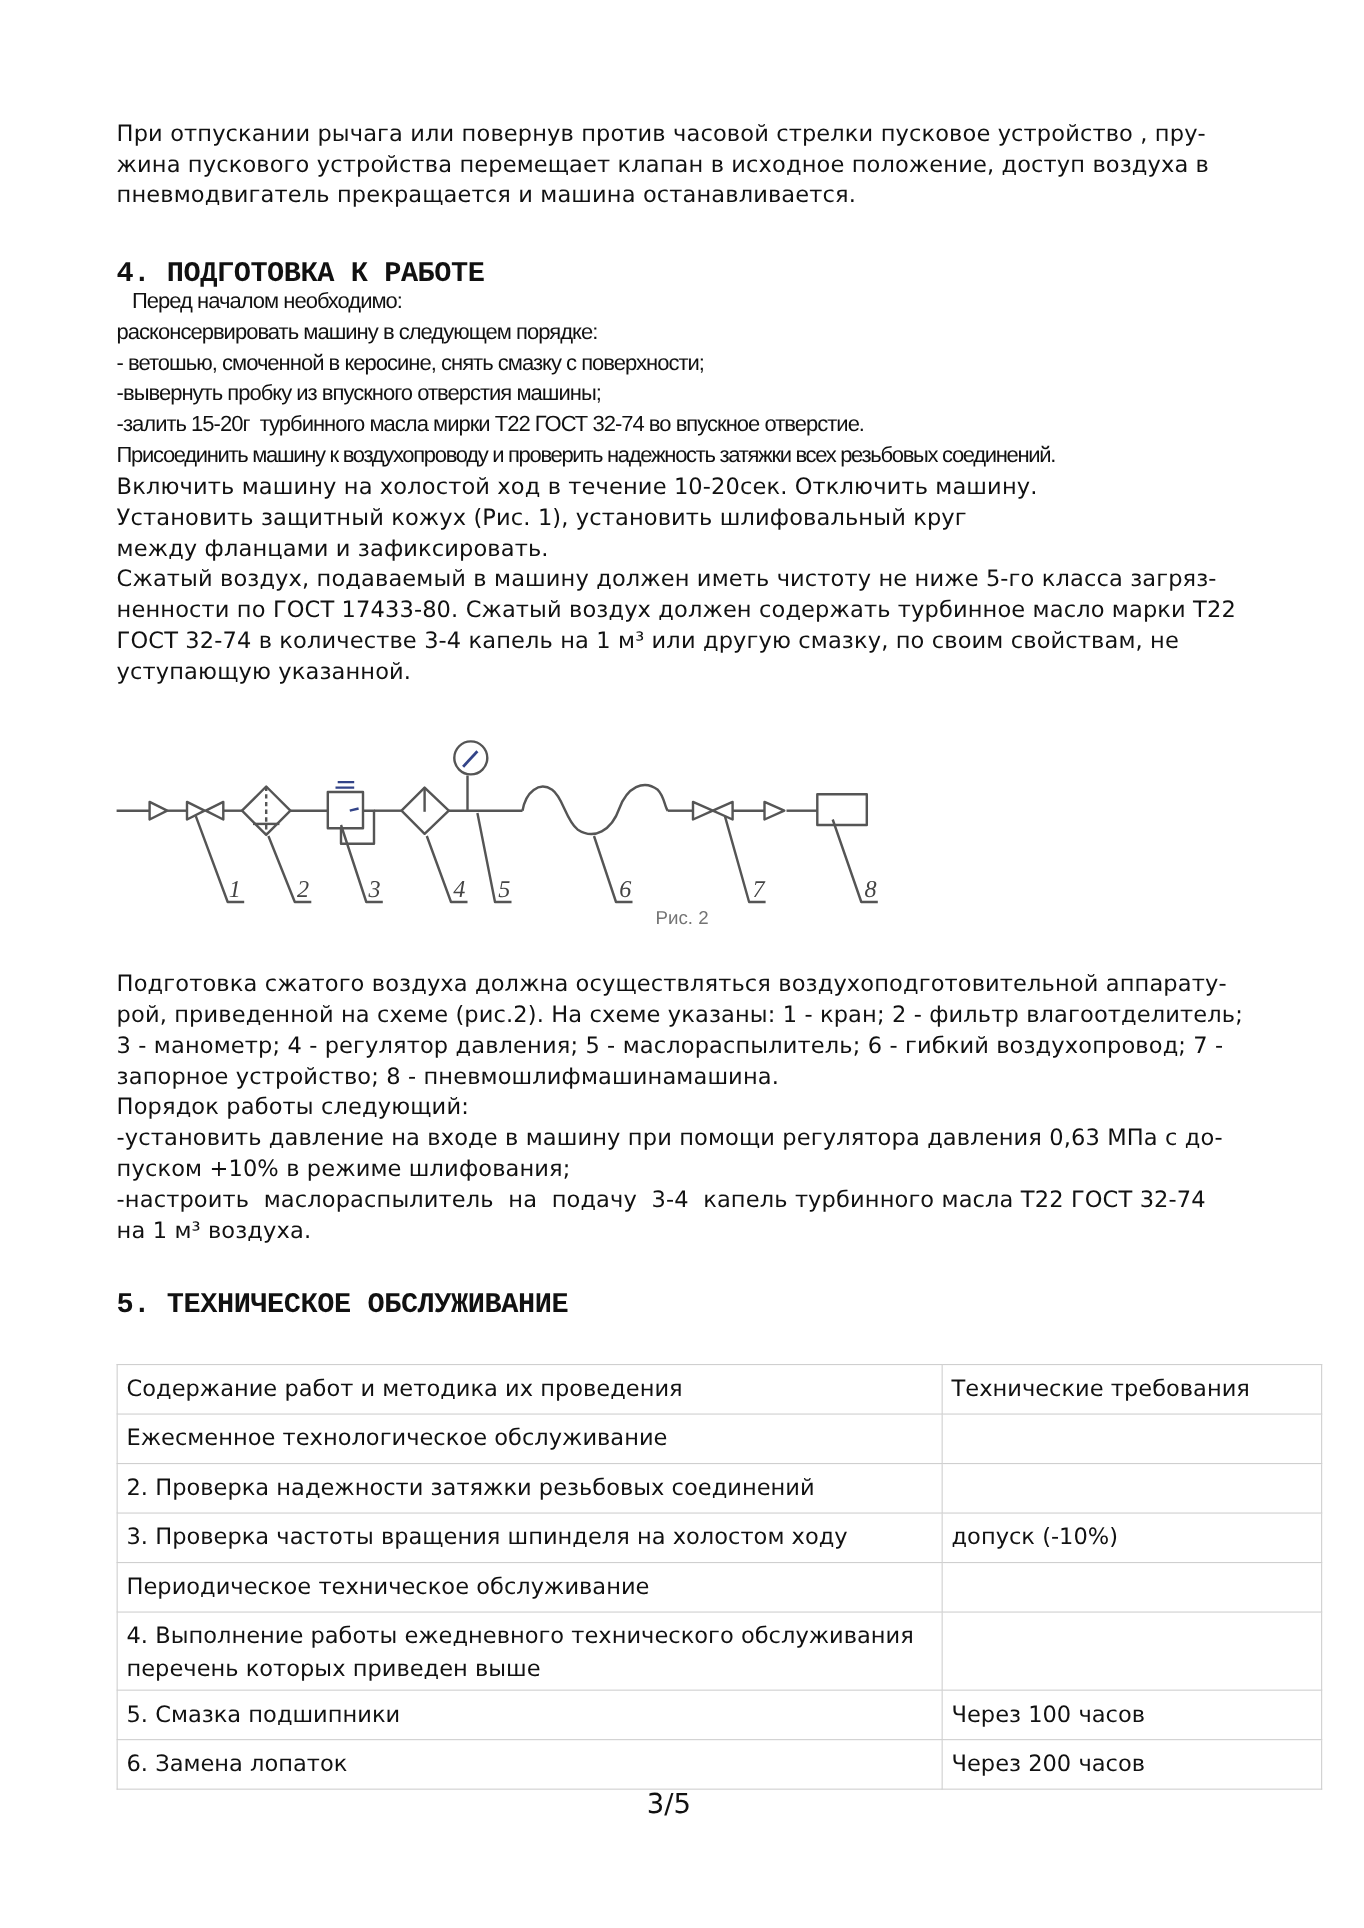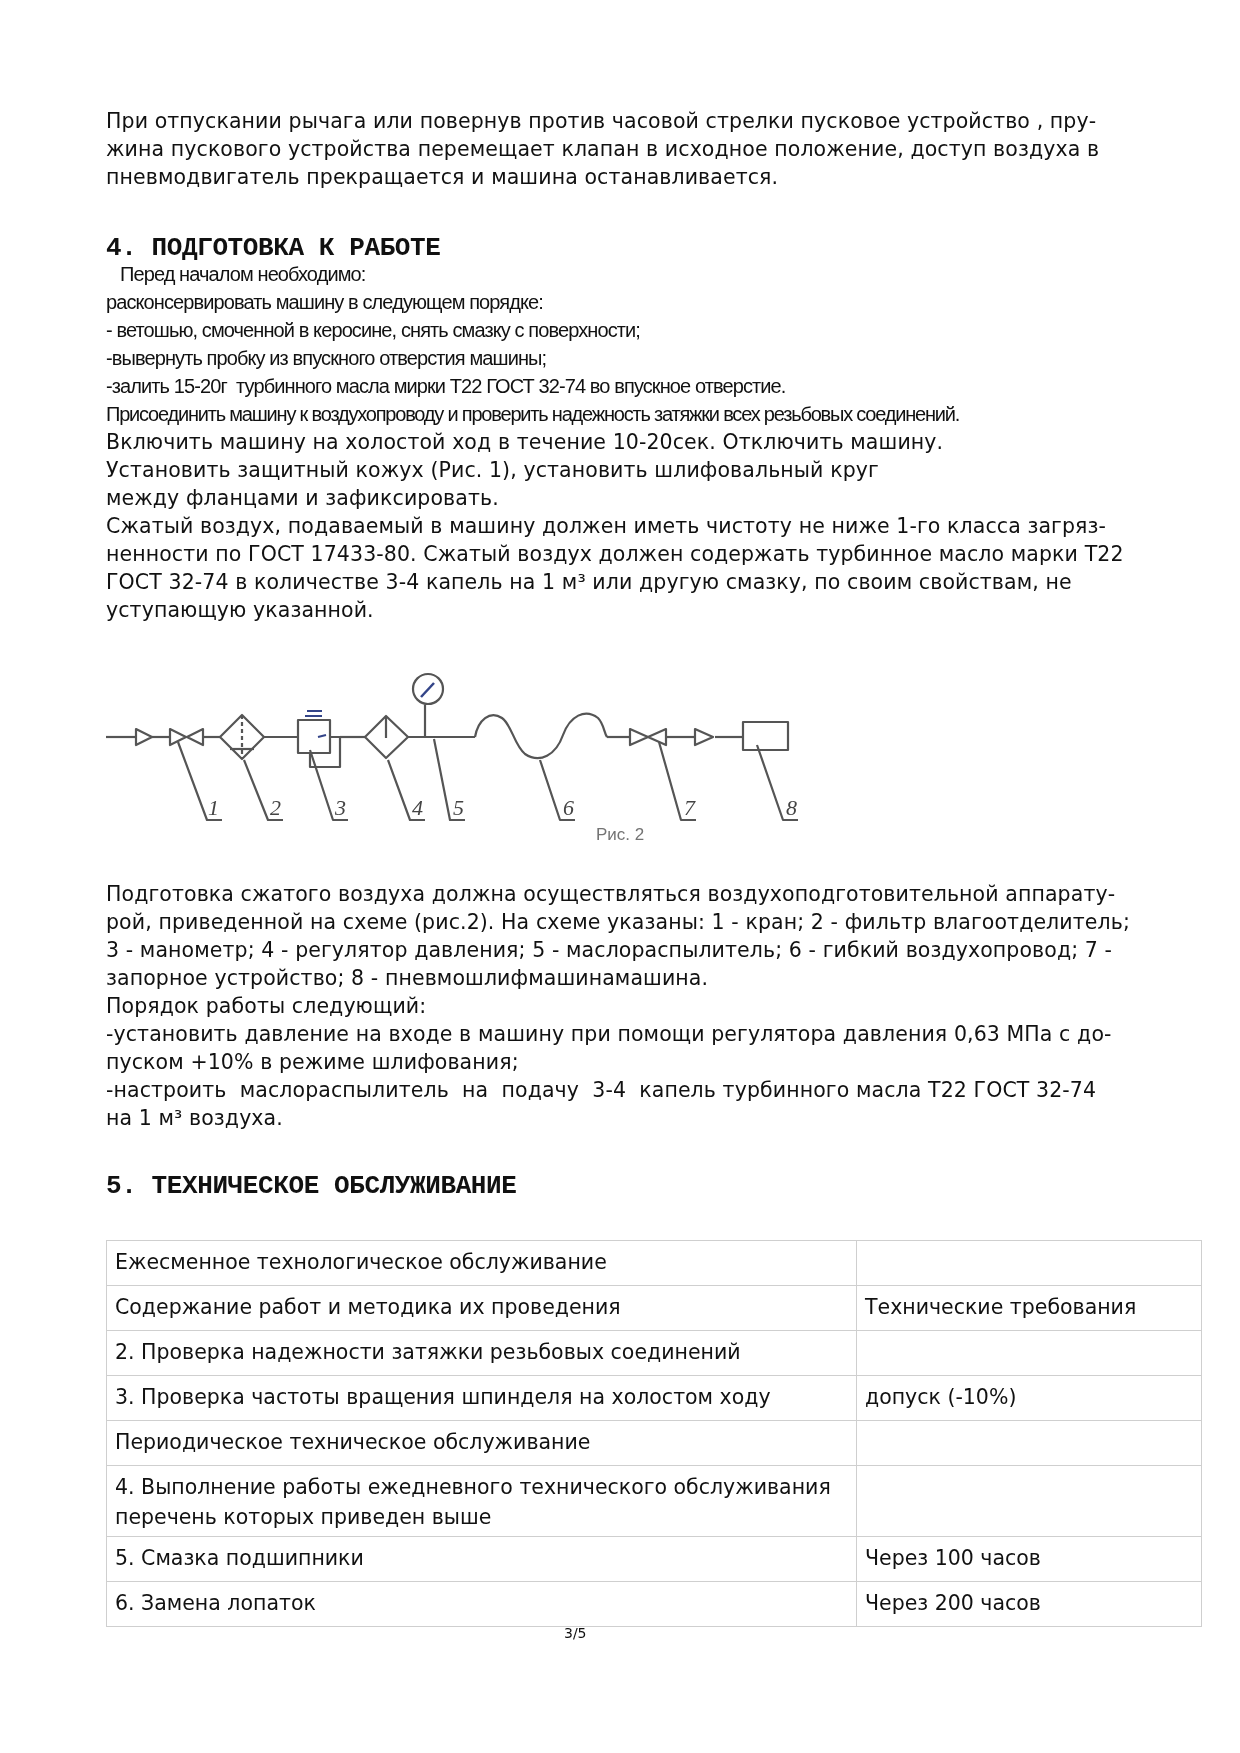--- a/index.html
+++ b/index.html
@@ -30,21 +30,21 @@
       position: absolute; left: 106px; top: 1240px; width: 1096px;
       border-collapse: collapse; table-layout: fixed;
       font-family: "DejaVu Sans", sans-serif; font-size: 20.5px; color: #111;
     }
     table.maint td {
       border: 1.5px solid #cfcfcf; padding: 6px 8px 4px 8px; vertical-align: top;
       line-height: 30px; height: 34px;
     }
     table.maint td.c1 { width: 733px; }
     .page-num {
-      position: absolute; left: 564px; top: 1625px; font-size: 14px;
+      position: absolute; left: 588px; top: 1625px; font-size: 25px;
       font-family: "DejaVu Sans", sans-serif;
     }
   </style>
 </head>
 <body>
 
 <div class="page">
 
   <div>
     <div class="line" style="top:106px"> При отпускании рычага или повернув против часовой стрелки пусковое устройство , пру-</div>
@@ -58,21 +58,21 @@
     <div class="line cond" style="top:287px">расконсервировать машину в следующем порядке:</div>
     <div class="line cond" style="top:315px">- ветошью, смоченной в керосине, снять смазку с поверхности;</div>
     <div class="line cond" style="top:343px">-вывернуть пробку из впускного отверстия машины;</div>
     <div class="line cond" style="top:371px; white-space:pre">-залить 15-20г  турбинного масла мирки Т22 ГОСТ 32-74 во впускное отверстие.</div>
     <div class="line cond" style="top:399px; letter-spacing:-1.2px">Присоединить машину к воздухопроводу и проверить надежность затяжки всех резьбовых соединений.</div>
   </div>
   <div>
     <div class="line" style="top:427px">Включить машину на холостой ход в течение 10-20сек. Отключить машину.</div>
     <div class="line" style="top:455px">Установить защитный кожух (Рис. 1), установить шлифовальный круг</div>
     <div class="line" style="top:483px">между фланцами и зафиксировать.</div>
-    <div class="line" style="top:511px">Сжатый воздух, подаваемый в машину должен иметь чистоту не ниже 1-го класса загряз-</div>
+    <div class="line" style="top:511px">Сжатый воздух, подаваемый в машину должен иметь чистоту не ниже 5-го класса загряз-</div>
     <div class="line" style="top:539px">ненности по ГОСТ 17433-80. Сжатый воздух должен содержать турбинное масло марки Т22</div>
     <div class="line" style="top:567px">ГОСТ 32-74 в количестве 3-4 капель на 1 м³ или другую смазку, по своим свойствам, не</div>
     <div class="line" style="top:595px">уступающую указанной.</div>
   </div>
 
   <svg class="diagram" viewBox="100 660 720 200" width="720" height="200" xmlns="http://www.w3.org/2000/svg">
     <g fill="none" stroke="#555555" stroke-width="2.2" stroke-linejoin="round">
 
       <path d="M106 737 H136"></path>
       <path d="M152 737 H170"></path>
@@ -145,26 +145,26 @@
     <div class="line" style="top:1047px">пуском +10% в режиме шлифования;</div>
     <div class="line" style="top:1075px; white-space:pre">-настроить  маслораспылитель  на  подачу  3-4  капель турбинного масла Т22 ГОСТ 32-74</div>
     <div class="line" style="top:1103px">на 1 м³ воздуха.</div>
   </div>
 
   <div class="line heading" style="top:1171px">5. ТЕХНИЧЕСКОЕ ОБСЛУЖИВАНИЕ</div>
 
   <table class="maint">
     <tbody>
         <tr>
+      <td class="c1">Содержание работ и методика их проведения</td>
+      <td>Технические требования</td>
+    </tr>
+    <tr>
       <td class="c1">Ежесменное технологическое обслуживание</td>
       <td></td>
-    </tr>
-    <tr>
-      <td class="c1">Содержание работ и методика их проведения</td>
-      <td>Технические требования</td>
     </tr>
     <tr>
       <td class="c1">2. Проверка надежности затяжки резьбовых соединений</td>
       <td></td>
     </tr>
     <tr>
       <td class="c1">3. Проверка частоты вращения шпинделя на холостом ходу</td>
       <td>допуск (-10%)</td>
     </tr>
     <tr>

